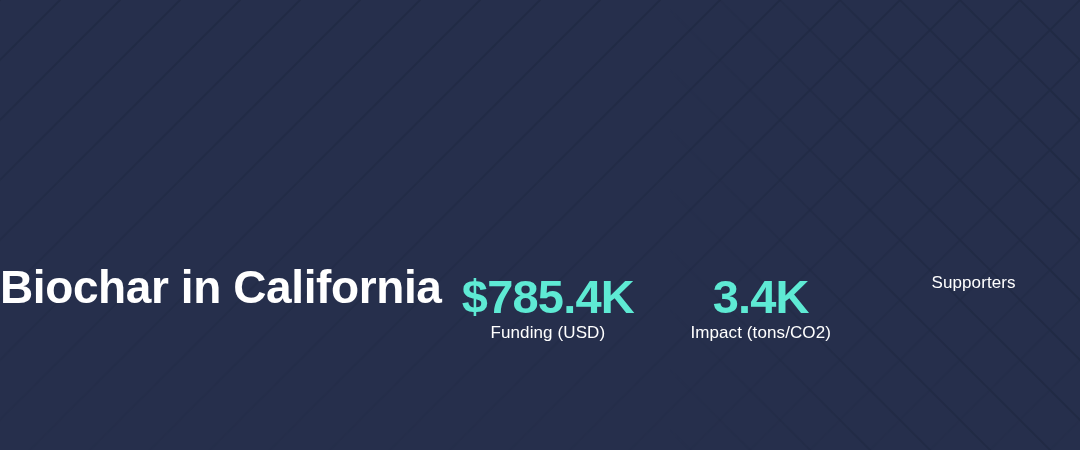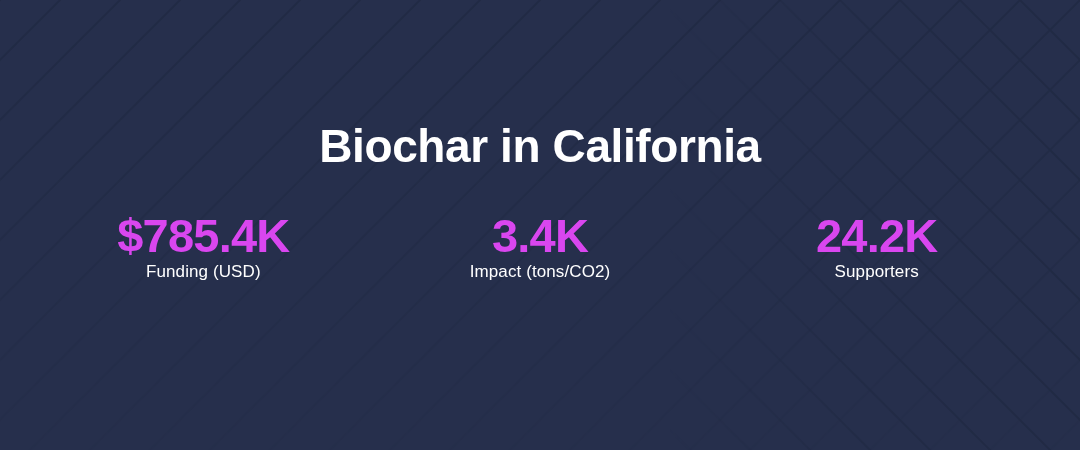--- a/index.html
+++ b/index.html
@@ -34,21 +34,21 @@
     height: 100%;
   }
 
   
   .content {
     position: relative;
     z-index: 2;
     width: 100%;
     height: 100%;
     display: flex;
-    flex-direction: column;
+    flex-direction: row;
     align-items: center;
     box-sizing: border-box;
     padding-top: 123px;
   }
 
   .banner-title {
     color: #ffffff;
     font-size: 46px;
     font-weight: 800;
     line-height: 1.0;
@@ -69,21 +69,21 @@
 
   .stat-block {
     display: flex;
     flex-direction: column;
     align-items: center;
     justify-content: flex-start;
     flex: 1 1 0;
   }
 
   .stat-value {
-    color: #d946ef;
+    color: #5eead4;
     font-size: 47px;
     font-weight: 800;
     line-height: 1.06;
     letter-spacing: -0.8px;
     white-space: nowrap;
     text-align: center;
   }
 
   .stat-label {
     margin-top: 1px;
@@ -147,20 +147,19 @@
         <div class="stat-value">$785.4K</div>
         <div class="stat-label">Funding (USD)</div>
       </div>
 
       <div class="stat-block">
         <div class="stat-value">3.4K</div>
         <div class="stat-label">Impact (tons/CO2)</div>
       </div>
 
       <div class="stat-block">
-        <div class="stat-value">24.2K</div>
         <div class="stat-label">Supporters</div>
       </div>
 
 
     </div>
   </div>
 </div>
 
 </body></html>

